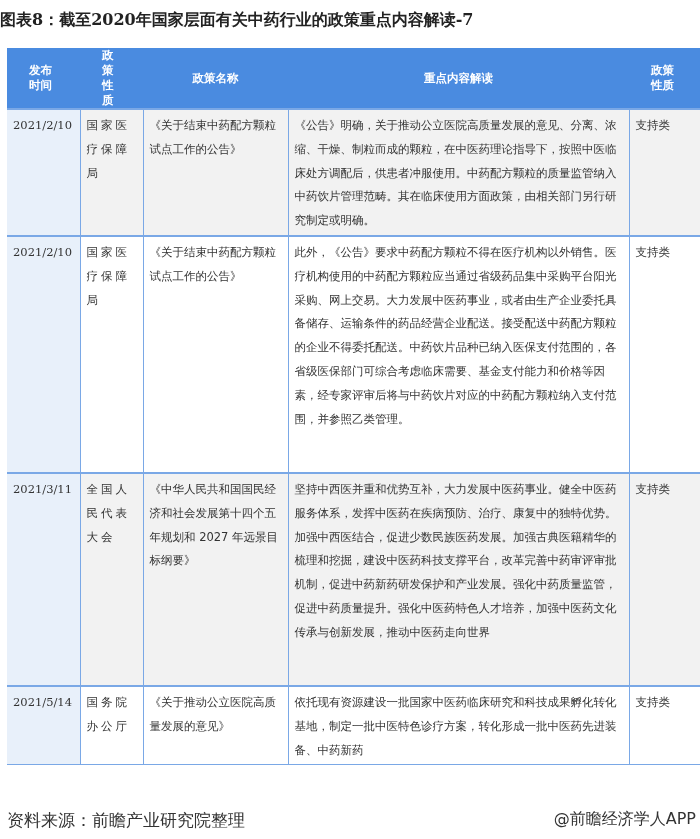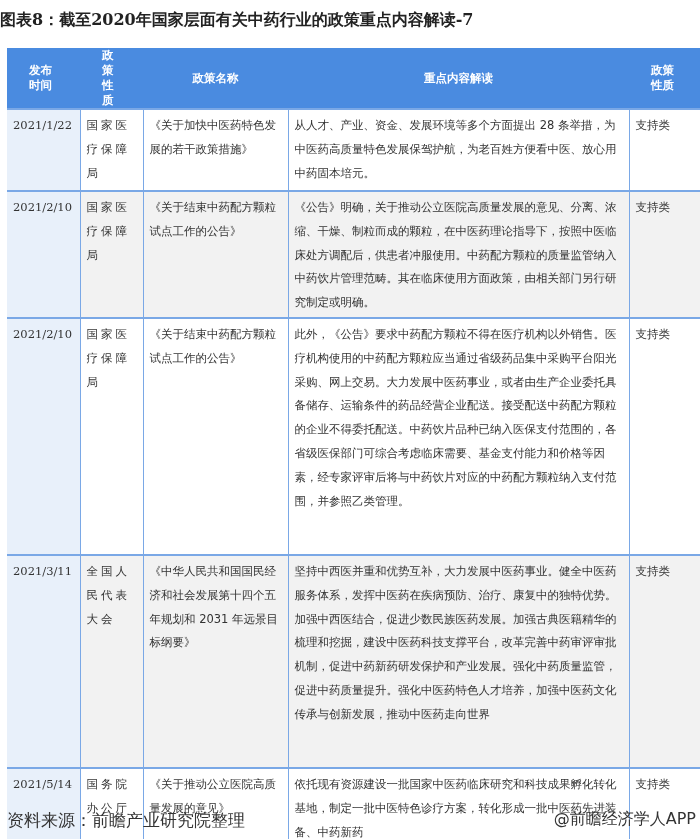--- a/index.html
+++ b/index.html
@@ -33,45 +33,38 @@
   <thead>
     <tr>
       <th class="c1">发布时间</th>
       <th class="c2">政策性质</th>
       <th class="c3">政策名称</th>
       <th class="c4">重点内容解读</th>
       <th class="c5">政策性质</th>
     </tr>
   </thead>
   <tbody>
-    <tr class="odd" style="height:82px">
-      <td class="date">2021/1/22</td>
-      <td class="other dept">国家医疗保障局</td>
-      <td class="other">《关于加快中医药特色发展的若干政策措施》</td>
-      <td class="other">从人才、产业、资金、发展环境等多个方面提出 28 条举措，为中医药高质量特色发展保驾护航，为老百姓方便看中医、放心用中药固本培元。</td>
-      <td class="other type">支持类</td>
-    </tr>
     <tr class="even" style="height:105px">
       <td class="date">2021/2/10</td>
       <td class="other dept">国家医疗保障局</td>
       <td class="other">《关于结束中药配方颗粒试点工作的公告》</td>
       <td class="other">《公告》明确，关于推动公立医院高质量发展的意见、分离、浓缩、干燥、制粒而成的颗粒，在中医药理论指导下，按照中医临床处方调配后，供患者冲服使用。中药配方颗粒的质量监管纳入中药饮片管理范畴。其在临床使用方面政策，由相关部门另行研究制定或明确。</td>
       <td class="other type">支持类</td>
     </tr>
     <tr class="odd" style="height:237px">
       <td class="date">2021/2/10</td>
       <td class="other dept">国家医疗保障局</td>
       <td class="other">《关于结束中药配方颗粒试点工作的公告》</td>
       <td class="other">此外，《公告》要求中药配方颗粒不得在医疗机构以外销售。医疗机构使用的中药配方颗粒应当通过省级药品集中采购平台阳光采购、网上交易。大力发展中医药事业，或者由生产企业委托具备储存、运输条件的药品经营企业配送。接受配送中药配方颗粒的企业不得委托配送。中药饮片品种已纳入医保支付范围的，各省级医保部门可综合考虑临床需要、基金支付能力和价格等因素，经专家评审后将与中药饮片对应的中药配方颗粒纳入支付范围，并参照乙类管理。</td>
       <td class="other type">支持类</td>
     </tr>
     <tr class="even" style="height:213px">
       <td class="date">2021/3/11</td>
       <td class="other dept">全国人民代表大会</td>
-      <td class="other">《中华人民共和国国民经济和社会发展第十四个五年规划和 2031 年远景目标纲要》</td>
+      <td class="other">《中华人民共和国国民经济和社会发展第十四个五年规划和 2027 年远景目标纲要》</td>
       <td class="other">坚持中西医并重和优势互补，大力发展中医药事业。健全中医药服务体系，发挥中医药在疾病预防、治疗、康复中的独特优势。加强中西医结合，促进少数民族医药发展。加强古典医籍精华的梳理和挖掘，建设中医药科技支撑平台，改革完善中药审评审批机制，促进中药新药研发保护和产业发展。强化中药质量监管，促进中药质量提升。强化中医药特色人才培养，加强中医药文化传承与创新发展，推动中医药走向世界</td>
       <td class="other type">支持类</td>
     </tr>
     <tr class="odd" style="height:78px">
       <td class="date">2021/5/14</td>
       <td class="other dept">国务院办公厅</td>
       <td class="other">《关于推动公立医院高质量发展的意见》</td>
       <td class="other">依托现有资源建设一批国家中医药临床研究和科技成果孵化转化基地，制定一批中医特色诊疗方案，转化形成一批中医药先进装备、中药新药</td>
       <td class="other type">支持类</td>
     </tr>

